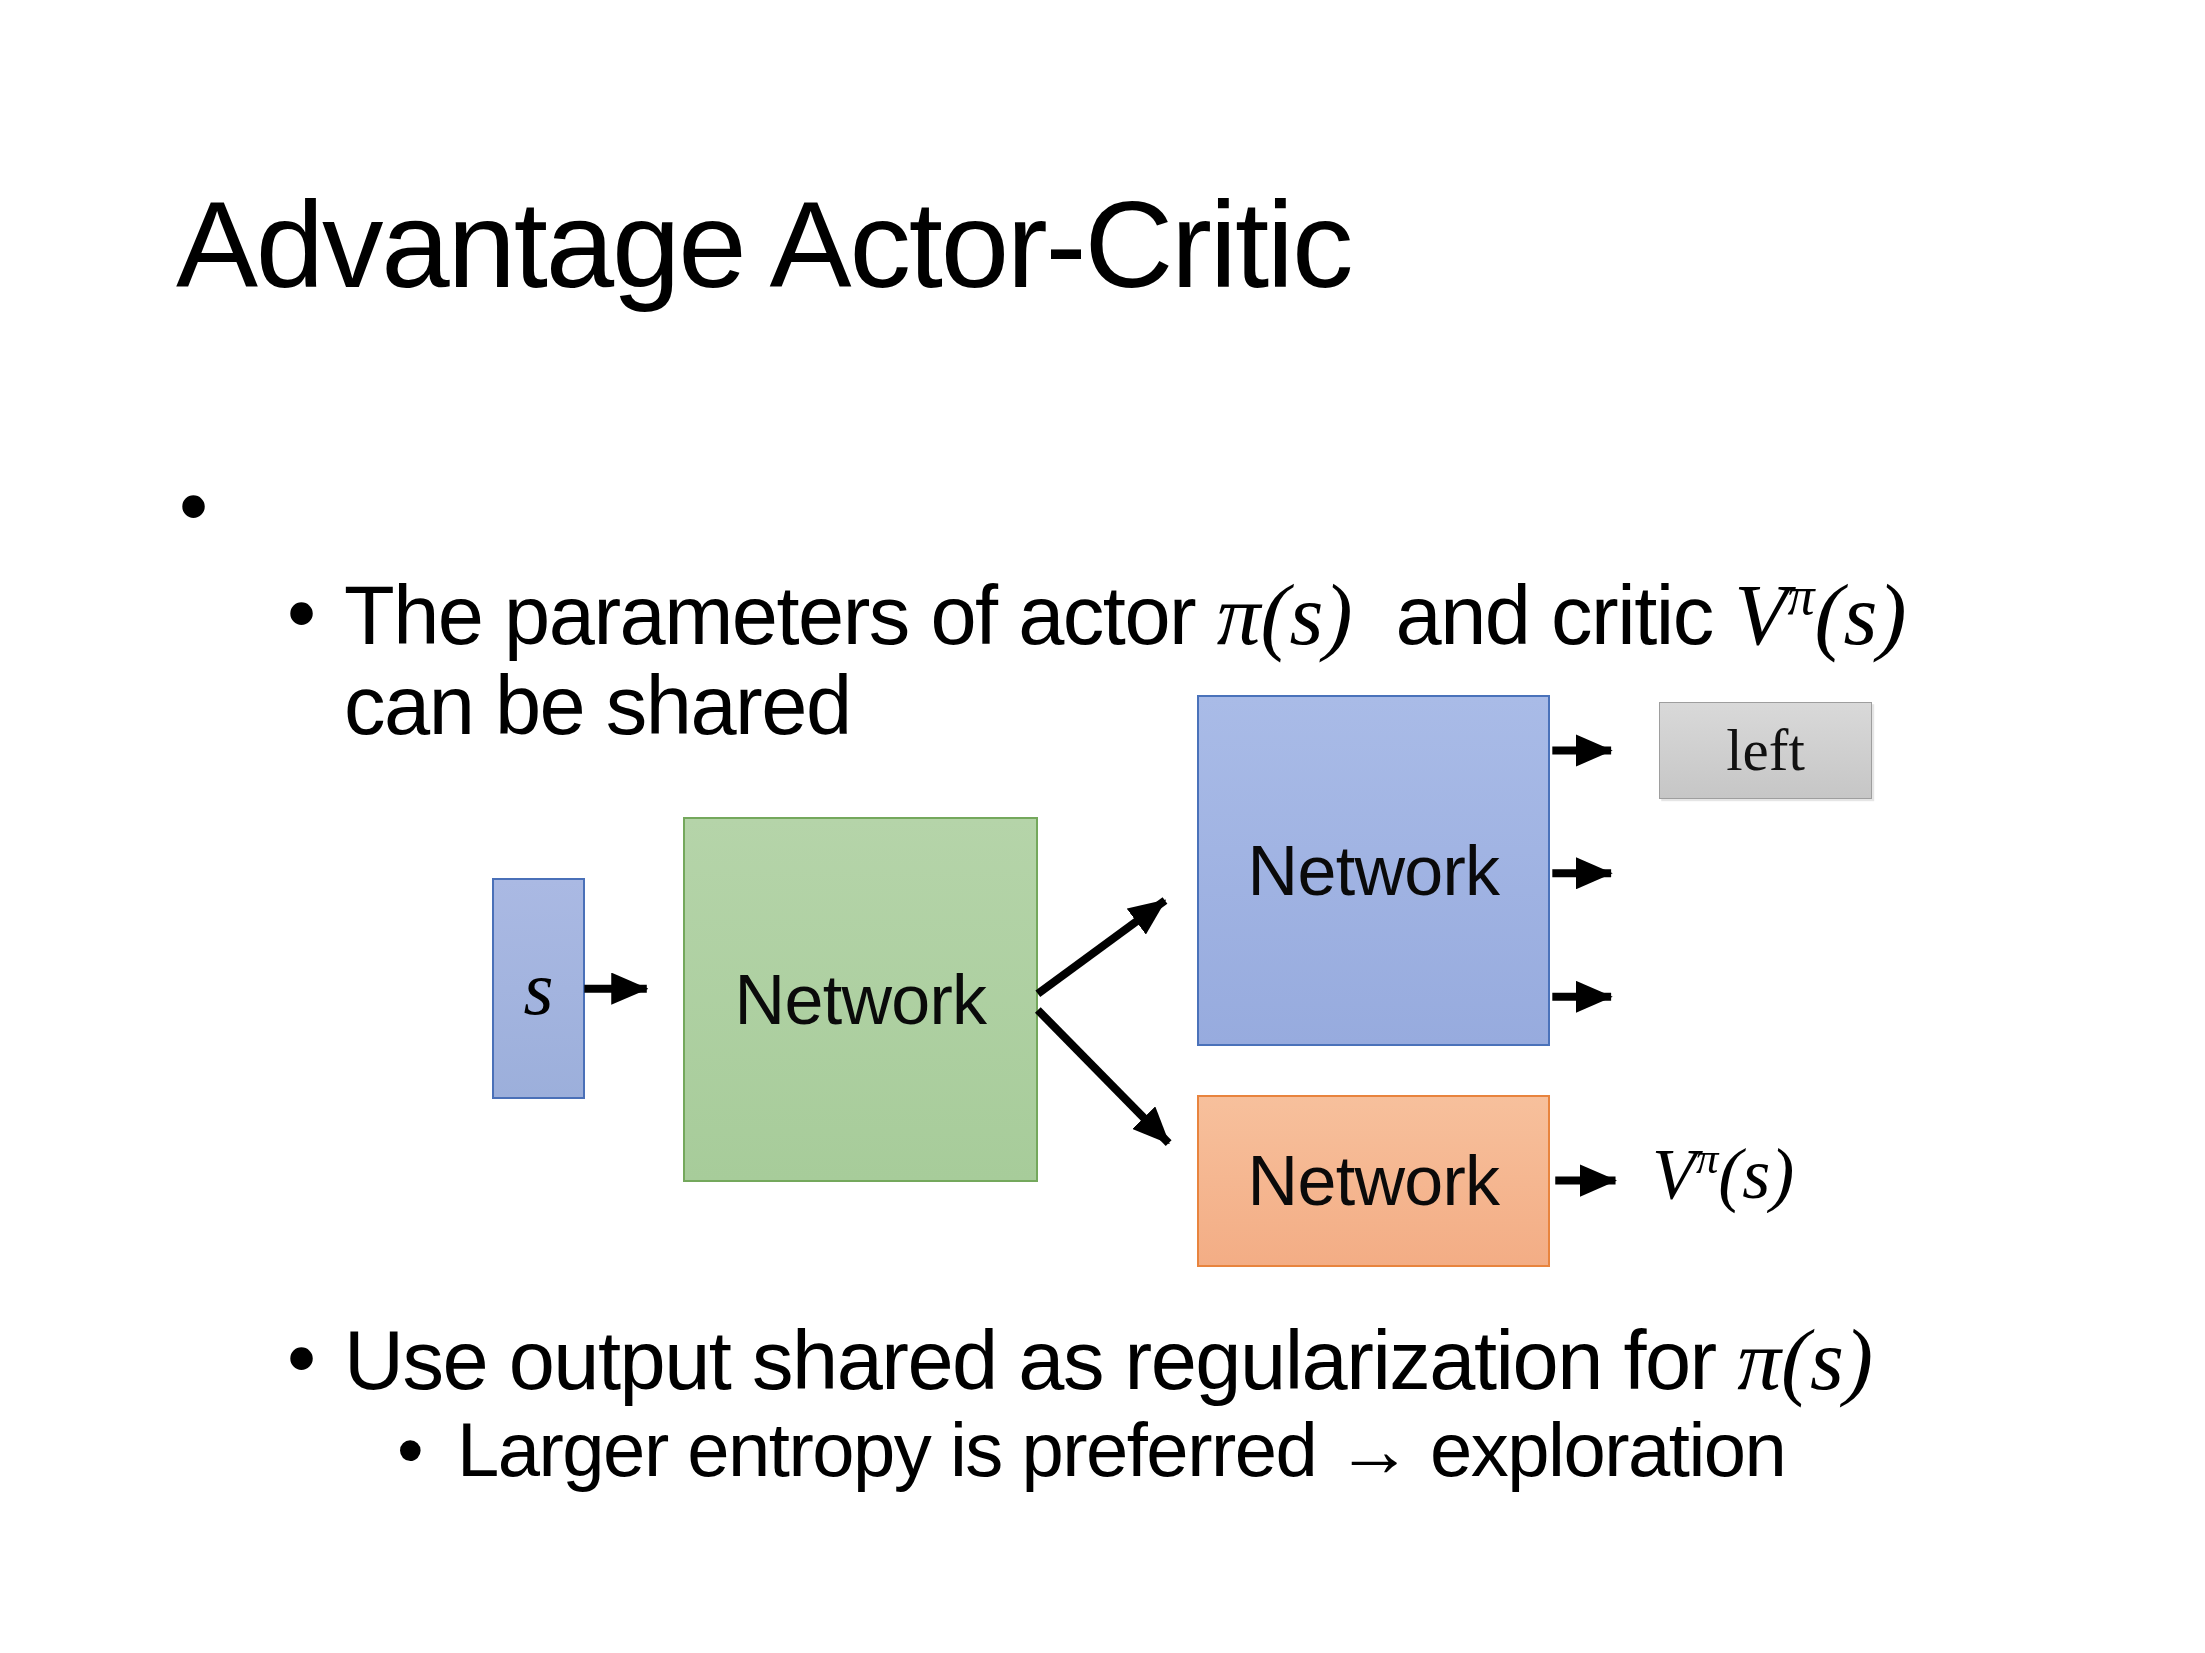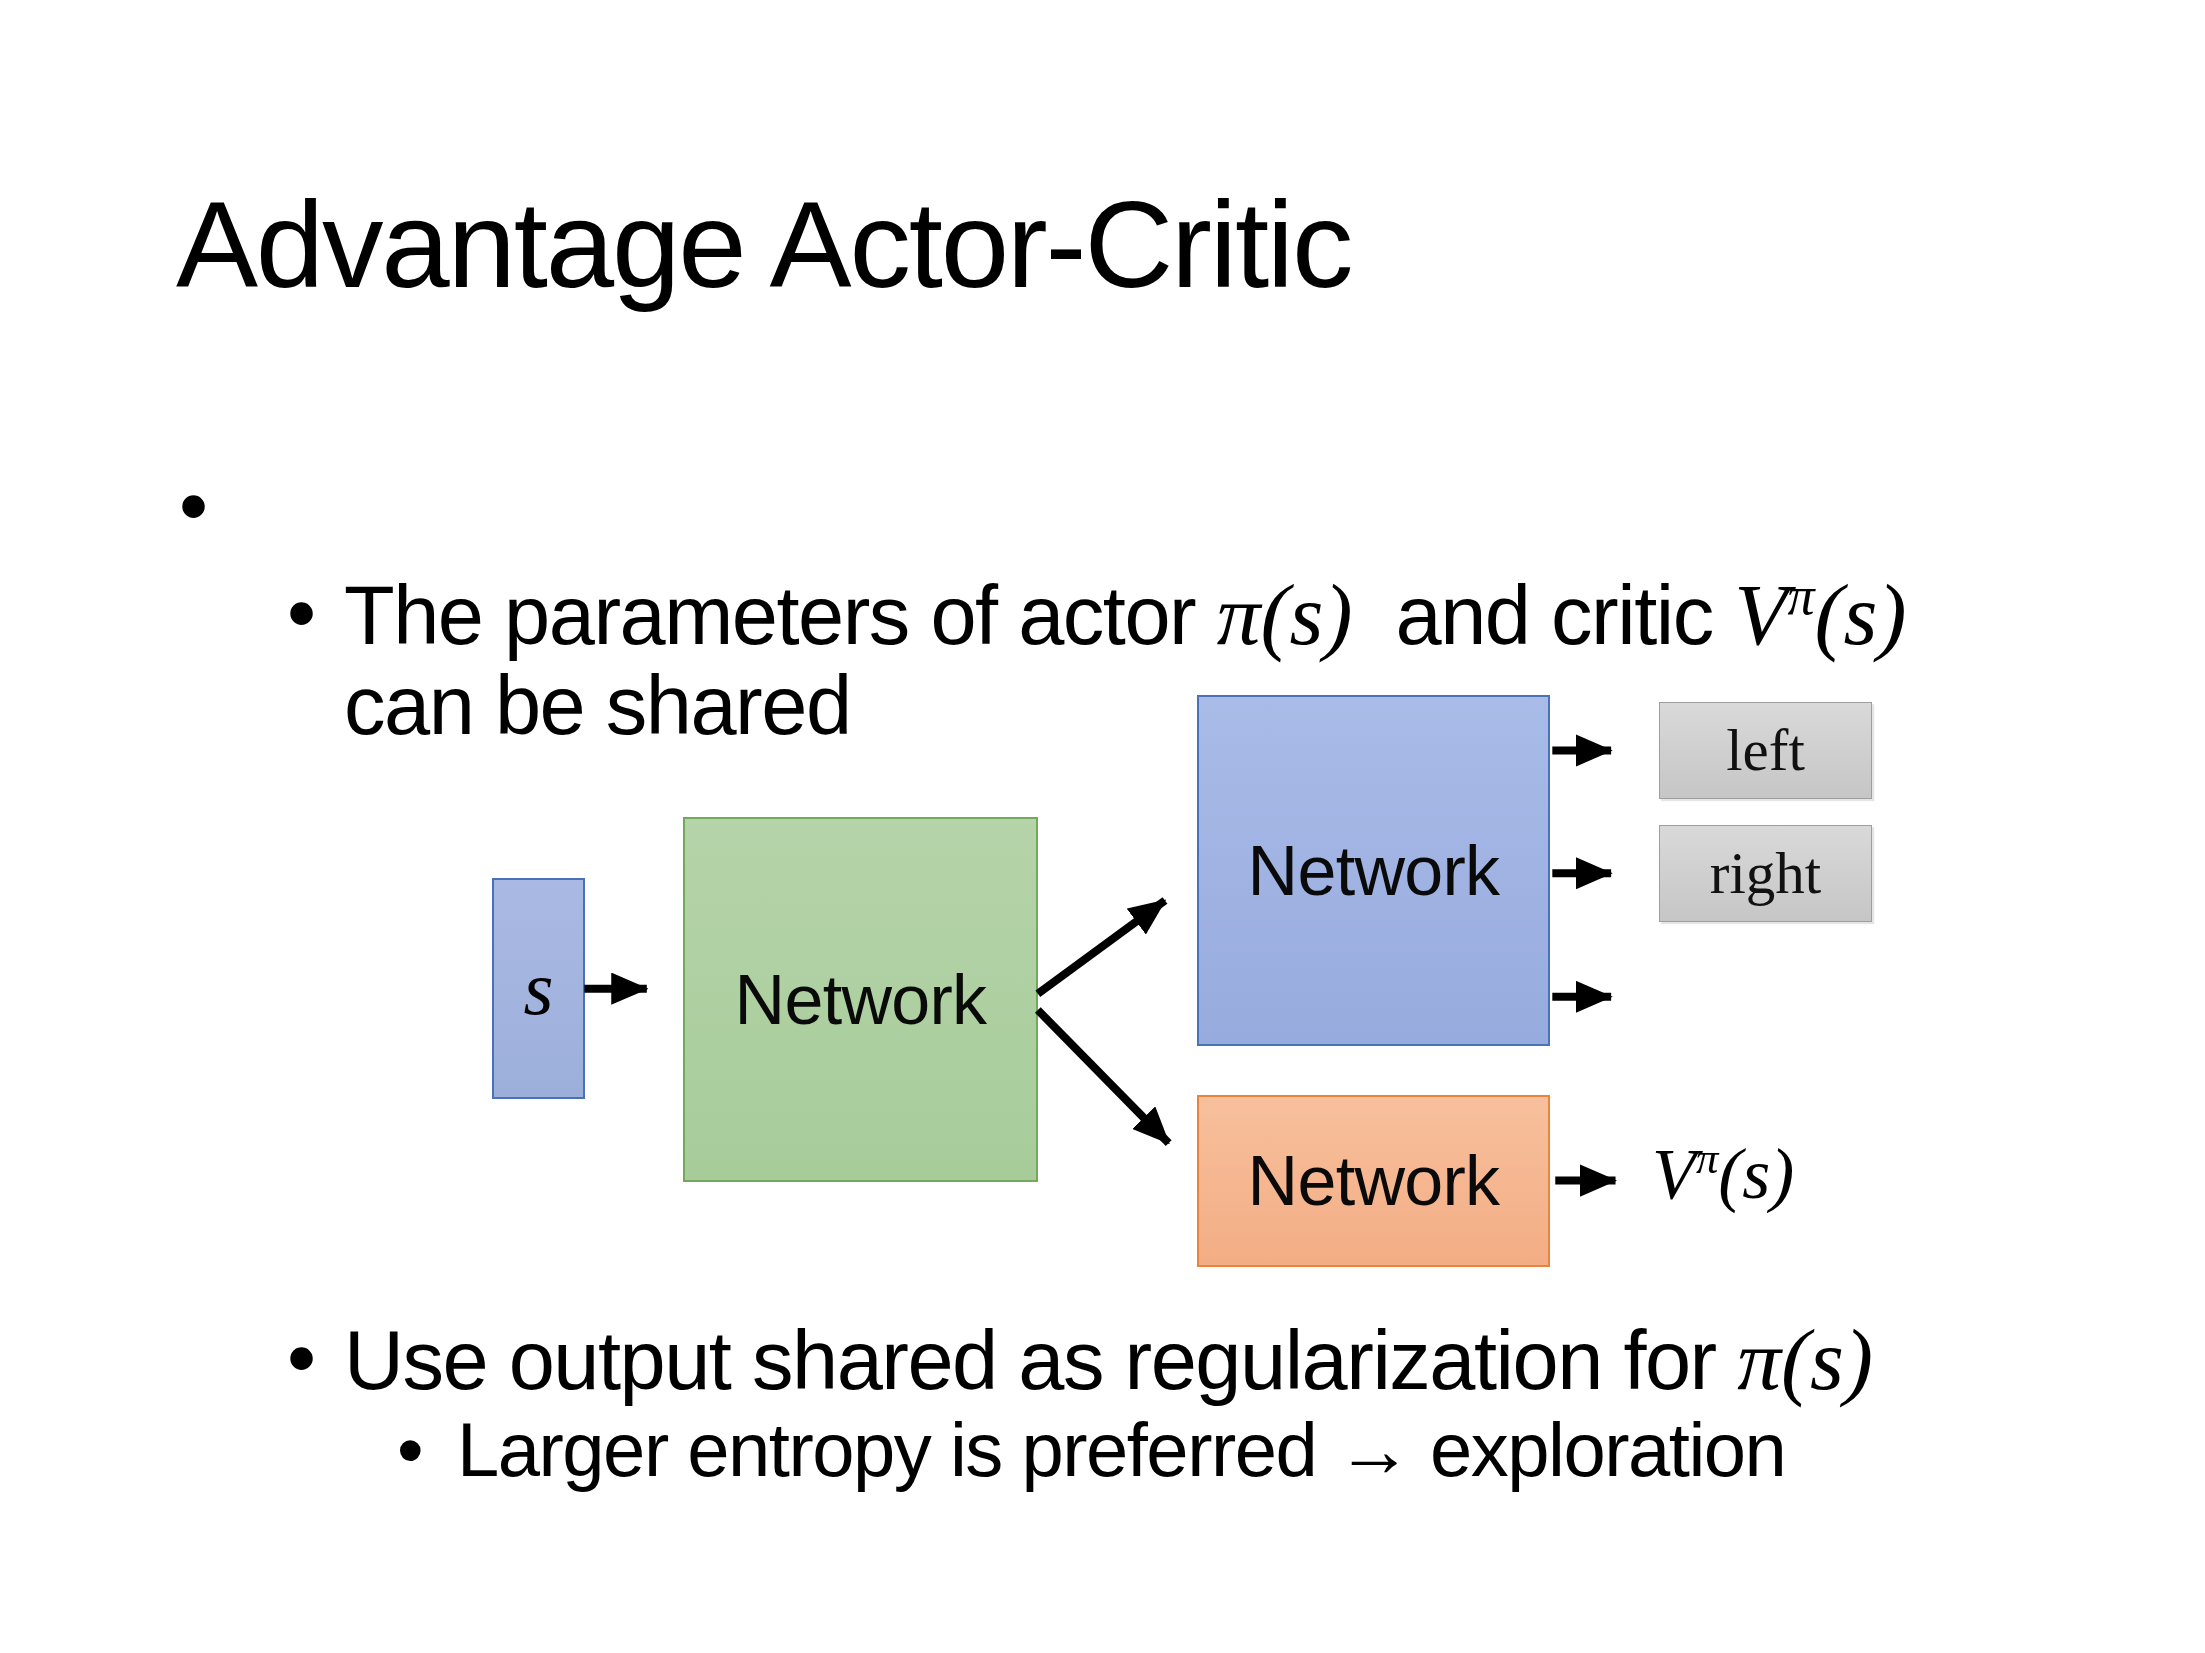--- a/index.html
+++ b/index.html
@@ -103,23 +103,20 @@
     <span class="netlabel">Network</span>
   </div>
 
   <div class="box" id="critic-box">
     <span class="netlabel">Network</span>
   </div>
 
   <div class="box action-box" id="action-left">
     <span>left</span>
   </div>
-  <div class="box action-box" id="action-right">
-    <span>right</span>
-  </div>
 
   <div id="value-label">
     <span><span>V</span><span class="msup">π</span><span>(s)</span></span>
   </div>
 
   <svg id="arrows" width="2205" height="1654" viewBox="0 0 3000 2250">
     <defs>
       <marker id="ah" markerWidth="4.6" markerHeight="4" refX="4.4" refY="2" orient="auto">
         <path d="M0,0 L4.6,2 L0,4 z" fill="#000"></path>
       </marker>

